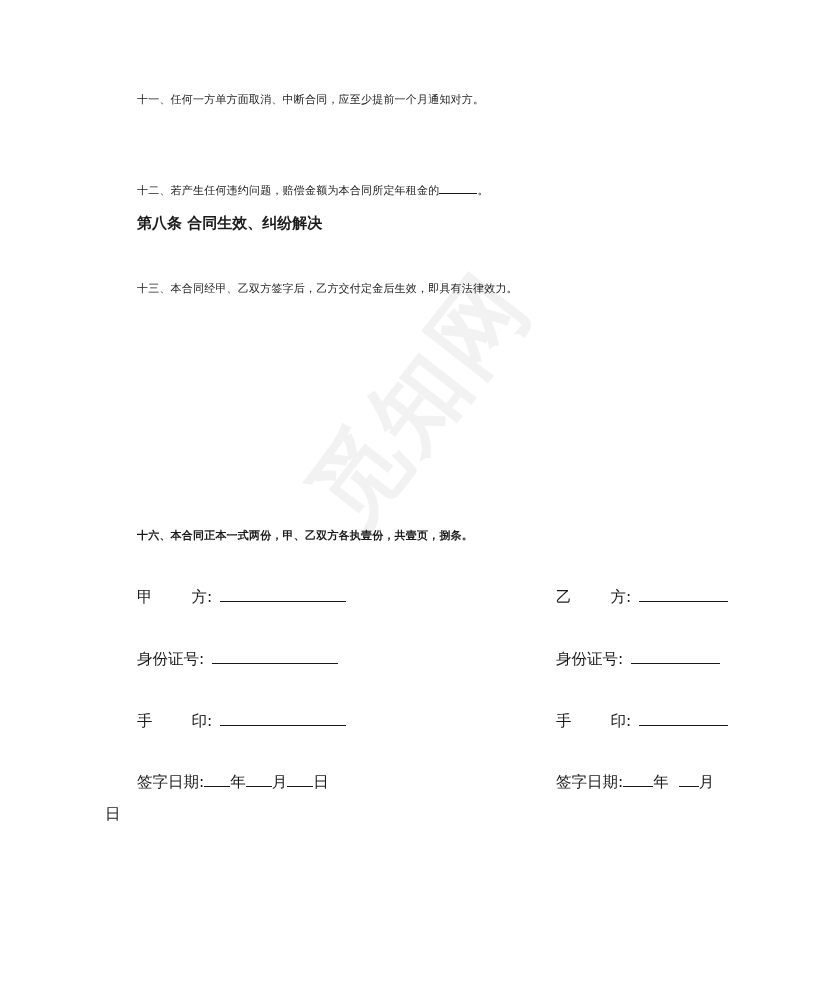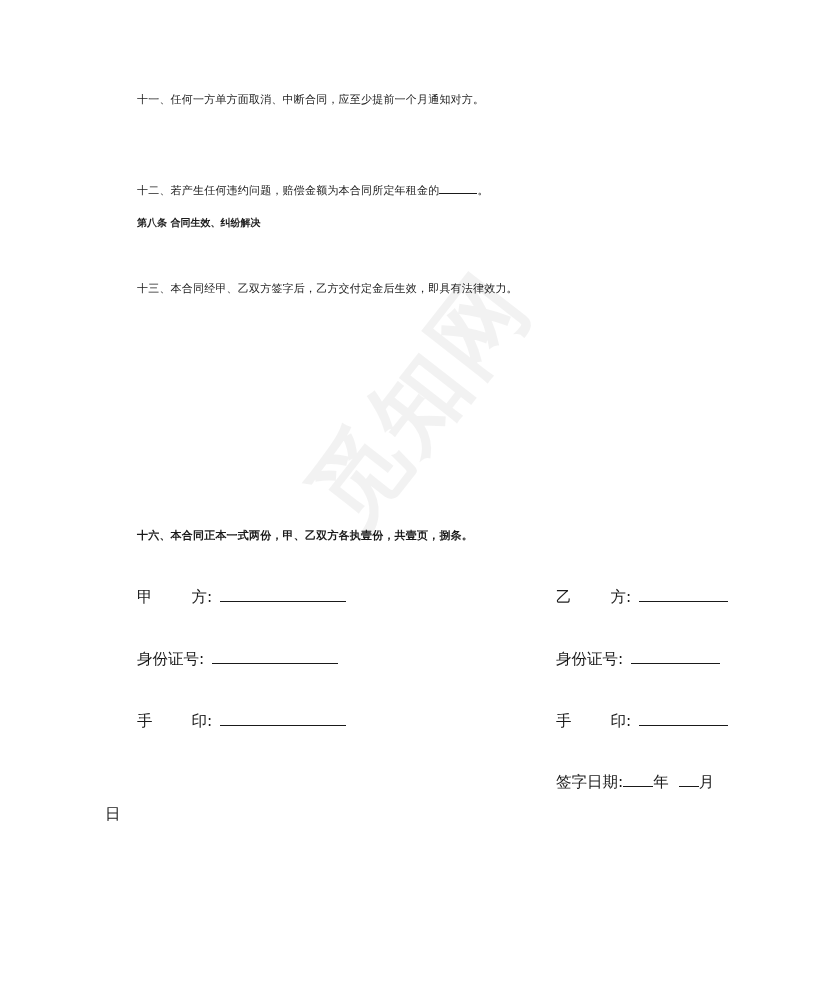--- a/index.html
+++ b/index.html
@@ -47,21 +47,21 @@
       width: 622px;
       font-size: 11px;
       line-height: 32px;
       text-indent: 32px;
       text-align: justify;
       letter-spacing: 0.2px;
     }
     .heading {
       position: absolute;
       left: 137px;
-      font-size: 10px;
+      font-size: 15px;
       font-weight: bold;
       line-height: 32px;
     }
     .blank {
       display: inline-block;
       border-bottom: 1px solid #1a1a1a;
       height: 14px;
       vertical-align: baseline;
     }
     .sig-row {
@@ -138,20 +138,23 @@
   </div>
   <div class="sig-row" style="left:137px; top:643px;">
     <span class="label">身份证号</span><span class="colon">:</span><span class="line" style="width:126px;"></span>
   </div>
   <div class="sig-row" style="left:137px; top:705px;">
     <span class="label spaced">
         <span>手</span>
         <span>印</span>
       </span><span class="colon">:</span><span class="line" style="width:126px;"></span>
   </div>
+  <div class="date-row" style="left:137px; top:766px;">
+    <span>签字日期:</span><span class="dl" style="width:26px;"></span><span>年</span><span class="dl" style="width:26px;"></span><span>月</span><span class="dl" style="width:26px;"></span><span>日</span>
+  </div>
 
   <div class="sig-row" style="left:556px; top:581px;">
     <span class="label spaced">
         <span>乙</span>
         <span>方</span>
       </span><span class="colon">:</span><span class="line" style="width:89px;"></span>
   </div>
   <div class="sig-row" style="left:556px; top:643px;">
     <span class="label">身份证号</span><span class="colon">:</span><span class="line" style="width:89px;"></span>
   </div>

